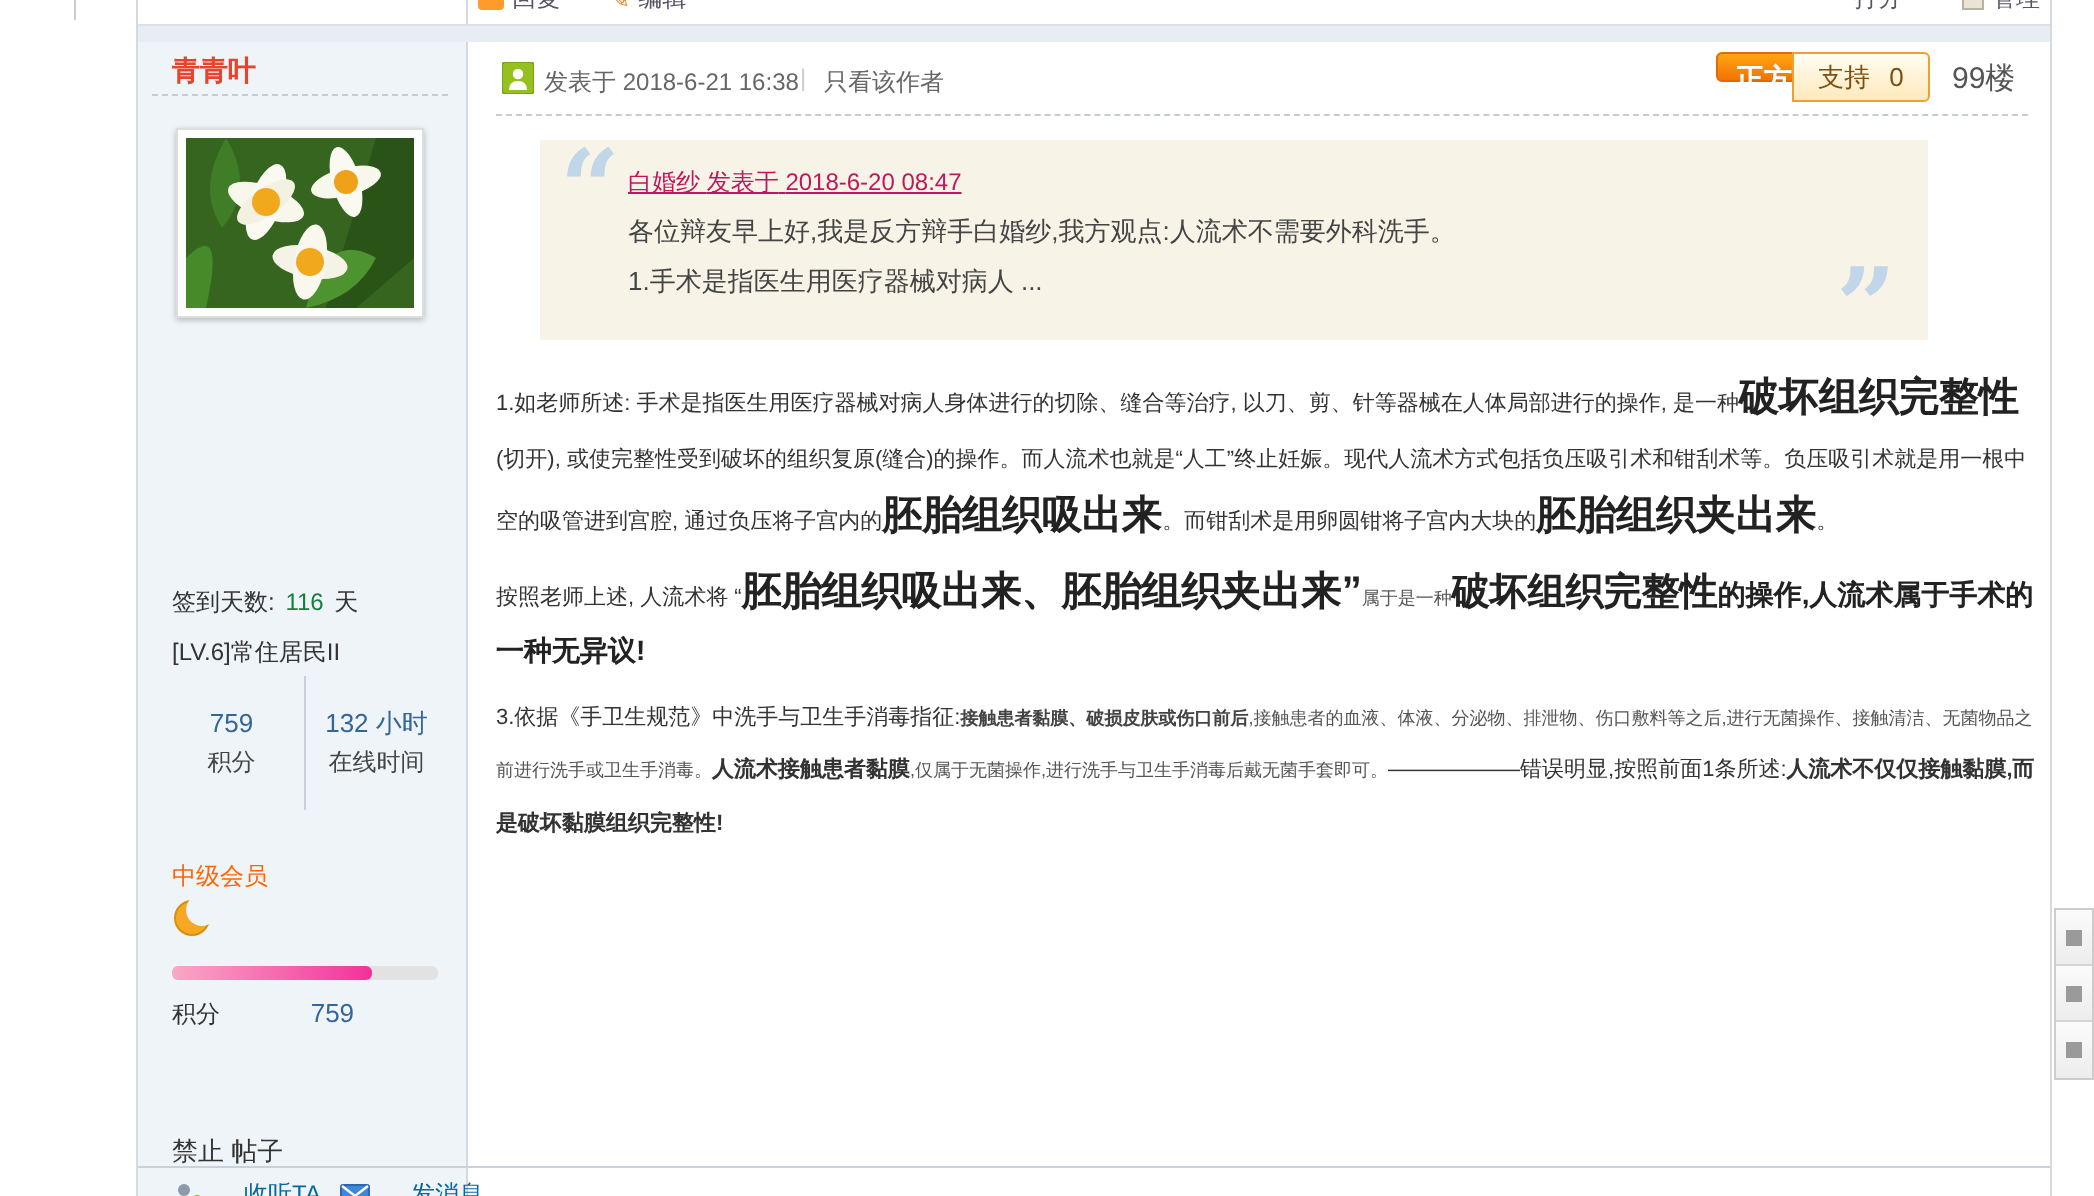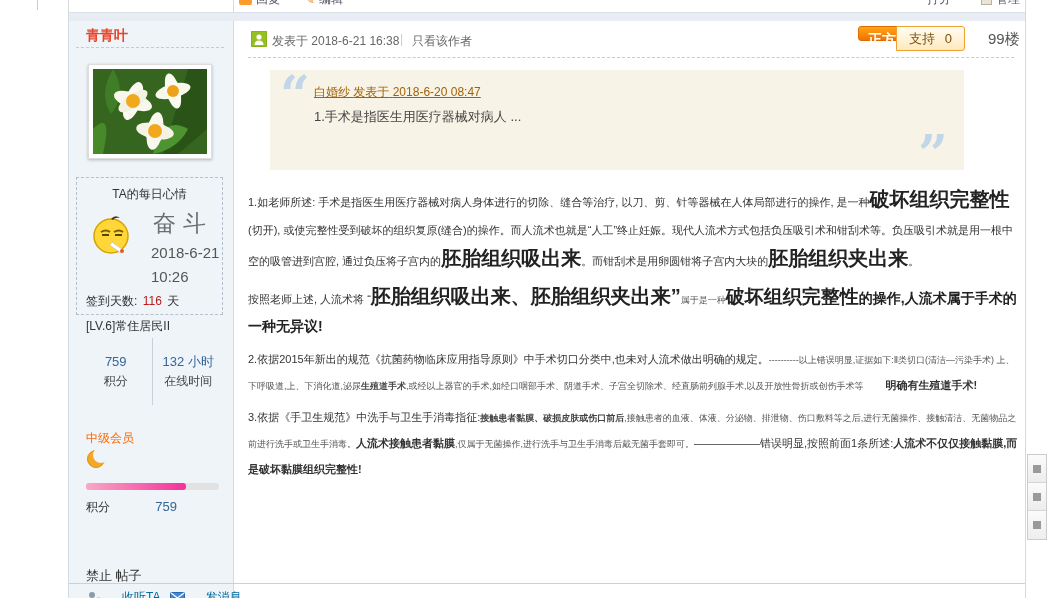--- a/index.html
+++ b/index.html
@@ -27,21 +27,21 @@
   .dash-h { position:absolute; border-top:1px dashed #c3ccd5; }
   .avatar-box { position:absolute; left:88px; top:64px; width:124px; height:95px; background:#fff; border:1px solid #ddd; box-shadow:0 1px 3px rgba(0,0,0,.25); padding:4px; }
   .avatar-box svg { display:block; }
   .mood-box { position:absolute; left:76px; top:177px; width:147px; height:138px; border:1px dashed #b3bfca; }
   .mood-title { position:absolute; left:0; top:8px; width:100%; text-align:center; font-size:12px; color:#333; }
   .mood-emoji { position:absolute; left:14px; top:36px; }
   .mood-word { position:absolute; left:76px; top:30px; font-size:23px; color:#6e6e6e; letter-spacing:7px; }
   .mood-date { position:absolute; left:74px; top:66px; font-size:15px; color:#555; }
   .mood-time { position:absolute; left:74px; top:90px; font-size:15px; color:#555; }
   .checkin { position:absolute; left:86px; top:293px; font-size:12px; color:#333; }
-  .checkin .num { color:#b91c1c; padding:0 2px; }
+  .checkin .num { color:#15803d; padding:0 2px; }
   .level { position:absolute; left:86px; top:318px; font-size:12px; color:#333; }
   .stats { position:absolute; left:80px; top:338px; width:144px; display:flex; }
   .stat-cell { flex:1; text-align:center; padding:14px 2px; border-right:1px solid #c9d0d8; display:flex; flex-direction:column; justify-content:center; line-height:1.55; }
   .stat-cell:last-child { border-right:none; padding:2px 2px; }
   .stat-value { font-size:13px; color:#336699; }
   .stat-label { font-size:12px; color:#444; }
   .group { position:absolute; left:86px; top:430px; font-size:12px; color:#ff6600; }
   .moon { position:absolute; left:86px; top:449px; }
   .bar-track { position:absolute; left:86px; top:483px; width:133px; height:7px; background:#e2e2e2; border-radius:3px; }
   .bar-fill { width:75%; height:7px; border-radius:3px; background:linear-gradient(90deg,#f9a8c5,#f3319c); }
@@ -52,29 +52,29 @@
   .ban { position:absolute; left:86px; top:567px; font-size:13px; color:#333; }
 
   
   .author-icon { position:absolute; left:251px; top:31px; }
   .posted { position:absolute; left:272px; top:33px; font-size:12px; color:#666; }
   .hdr-div { position:absolute; left:400px; top:32px; font-size:12px; color:#ccc; }
   .only-author { position:absolute; left:412px; top:33px; font-size:12px; color:#666; cursor:pointer; }
   .side-badge { position:absolute; left:858px; top:26px; height:15px; line-height:25px; padding:0 9px; background:linear-gradient(#ffa515,#f17300); color:#fff; font-size:14px; font-weight:bold; border-radius:3px 0 0 3px; border:1px solid #e06b00; }
   .support-btn { position:absolute; left:896px; top:26px; height:25px; line-height:23px; padding:0 12px; background:linear-gradient(#fffdf2,#ffe9bd); color:#7c5010; font-size:13px; border:1px solid #f0a030; border-radius:0 3px 3px 0; cursor:pointer; }
   .support-btn .cnt { margin-left:6px; }
-  .floor { position:absolute; left:976px; top:30px; font-size:15px; color:#555;margin-left:12px; }
+  .floor { position:absolute; left:976px; top:30px; font-size:15px; color:#555; }
   .hdr-dash { left:248px; top:57px; width:766px; }
 
   
   .quote { position:absolute; left:270px; top:70px; width:694px; height:100px; background:#f7f3e6; }
   .q-open { position:absolute; left:10px; top:-6px; font-family:"DejaVu Serif",serif; font-size:52px; font-weight:bold; color:#c2d6e9; }
   .q-close { position:absolute; right:16px; bottom:-14px; font-family:"DejaVu Serif",serif; font-size:52px; font-weight:bold; color:#c2d6e9; }
   .q-inner { position:absolute; left:44px; top:12px; width:600px; }
-  .q-author { font-size:12px; color:#a16207; text-decoration:underline; cursor:pointer; }
+  .q-author { font-size:12px; color:#be185d; text-decoration:underline; cursor:pointer; }
   .q-line { font-size:13px; color:#444; margin-top:7px; }
 
   
   .body-text { position:absolute; left:248px; top:183px; width:772px; max-height:398px; overflow:hidden; }
   .para { line-height:1.65; margin-bottom:5px; word-break:break-all; }
   .para.first { margin-bottom:18px; }
   .seg-n   { font-size:11px; color:#333; }
   .seg-sm  { font-size:9px;  color:#555; }
   .seg-smb { font-size:9px;  color:#444; font-weight:bold; }
   .seg-b11 { font-size:11px; color:#333; font-weight:bold; }
@@ -145,38 +145,20 @@
         <circle cx="80" cy="22" r="6" fill="#efa11a"></circle>
       </g>
       <g>
         <ellipse cx="62" cy="62" rx="19" ry="8" transform="rotate(10 62 62)" fill="#f5f3e6"></ellipse>
         <ellipse cx="62" cy="62" rx="8" ry="19" transform="rotate(10 62 62)" fill="#faf8ee"></ellipse>
         <circle cx="62" cy="62" r="7" fill="#f2a81d"></circle>
       </g>
     </svg>
   </div>
 
-  <div class="mood-box">
-    <div class="mood-title">TA的每日心情</div>
-    <div class="mood-emoji">
-      <svg width="42" height="44" viewBox="0 0 42 44">
-        <circle cx="20" cy="22" r="17" fill="#ffd738" stroke="#d9a400" stroke-width="1.5"></circle>
-        <path d="M20 5 Q24 0 29 4 Q24 3 22 6 Z" fill="#4a3a10"></path>
-        <path d="M10 18 Q15 15 19 18" stroke="#7a5c00" stroke-width="2" fill="none"></path>
-        <path d="M23 18 Q28 15 32 18" stroke="#7a5c00" stroke-width="2" fill="none"></path>
-        <line x1="11" y1="21" x2="18" y2="21" stroke="#5c4500" stroke-width="2"></line>
-        <line x1="24" y1="21" x2="31" y2="21" stroke="#5c4500" stroke-width="2"></line>
-        <rect x="21" y="28" width="14" height="4" rx="1" transform="rotate(35 21 28)" fill="#fffef8" stroke="#bbb" stroke-width="0.6"></rect>
-        <circle cx="31" cy="37" r="2" fill="#e8542a"></circle>
-      </svg>
-    </div>
-    <div class="mood-word">奋斗</div>
-    <div class="mood-date">2018-6-21</div>
-    <div class="mood-time">10:26</div>
-  </div>
 
   <div class="checkin">
     <span>签到天数:</span>
     <span class="num">116</span>
     <span>天</span>
   </div>
 
   <div class="level">[LV.6]常住居民II</div>
 
   <div class="stats">
@@ -254,29 +236,29 @@
   <div class="dash-h hdr-dash"></div>
 
   <div class="quote">
     <div class="q-open">“</div>
     <div class="q-inner">
       <a class="q-author">
         <span>白婚纱</span>
         <span>发表于</span>
         <span>2018-6-20 08:47</span>
       </a>
+      <div class="q-line">各位辩友早上好,我是反方辩手白婚纱,我方观点:人流术不需要外科洗手。</div>
       <div class="q-line">1.手术是指医生用医疗器械对病人 ...</div>
     </div>
     <div class="q-close">”</div>
   </div>
 
   <div class="body-text">
       <p class="para"><span class="seg-n">1.如老师所述: 手术是指医生用医疗器械对病人身体进行的切除、缝合等治疗, 以刀、剪、针等器械在人体局部进行的操作, 是一种</span><span class="seg-big20">破坏组织完整性</span><span class="seg-n">(切开), 或使完整性受到破坏的组织复原(缝合)的操作。而人流术也就是“人工”终止妊娠。现代人流术方式包括负压吸引术和钳刮术等。负压吸引术就是用一根中空的吸管进到宫腔, 通过负压将子宫内的</span><span class="seg-big20">胚胎组织吸出来</span><span class="seg-n">。而钳刮术是用卵圆钳将子宫内大块的</span><span class="seg-big20">胚胎组织夹出来</span><span class="seg-n">。</span></p>
       <p class="para"><span class="seg-n">按照老师上述, 人流术将 “</span><span class="seg-big24">胚胎组织吸出来、</span><span class="seg-big20">胚胎组织夹出来”</span><span class="seg-sm">属于是一种</span><span class="seg-big19">破坏组织完整性</span><span class="seg-b14">的操作,人流术属于手术的一种无异议!</span></p>
-      <p class="para"><span class="seg-n">2.依据2015年新出的规范《抗菌药物临床应用指导原则》中手术切口分类中,也未对人流术做出明确的规定。</span><span class="seg-sm">----------以上错误明显,证据如下:Ⅱ类切口(清洁—污染手术) 上、下呼吸道,上、下消化道,泌尿</span><span class="seg-smb">生殖道手术</span><span class="seg-sm">,或经以上器官的手术,如经口咽部手术、阴道手术、子宫全切除术、经直肠前列腺手术,以及开放性骨折或创伤手术等</span><span class="seg-n">　　</span><span class="seg-b11">明确有生殖道手术!</span></p>
       <p class="para"><span class="seg-n">3.依据《手卫生规范》中洗手与卫生手消毒指征:</span><span class="seg-smb">接触患者黏膜、破损皮肤或伤口前后</span><span class="seg-sm">,接触患者的血液、体液、分泌物、排泄物、伤口敷料等之后,进行无菌操作、接触清洁、无菌物品之前进行洗手或卫生手消毒。</span><span class="seg-b11">人流术接触患者黏膜</span><span class="seg-sm">,仅属于无菌操作,进行洗手与卫生手消毒后戴无菌手套即可。</span><span class="seg-n">——————错误明显,按照前面1条所述:</span><span class="seg-b11">人流术不仅仅接触黏膜,而是破坏黏膜组织完整性!</span></p>
     </div>
 
   <div class="side-widget">
     <div class="sw-btn">
         <span class="sw-glyph"></span>
       </div>
     <div class="sw-btn">
         <span class="sw-glyph"></span>
       </div>

